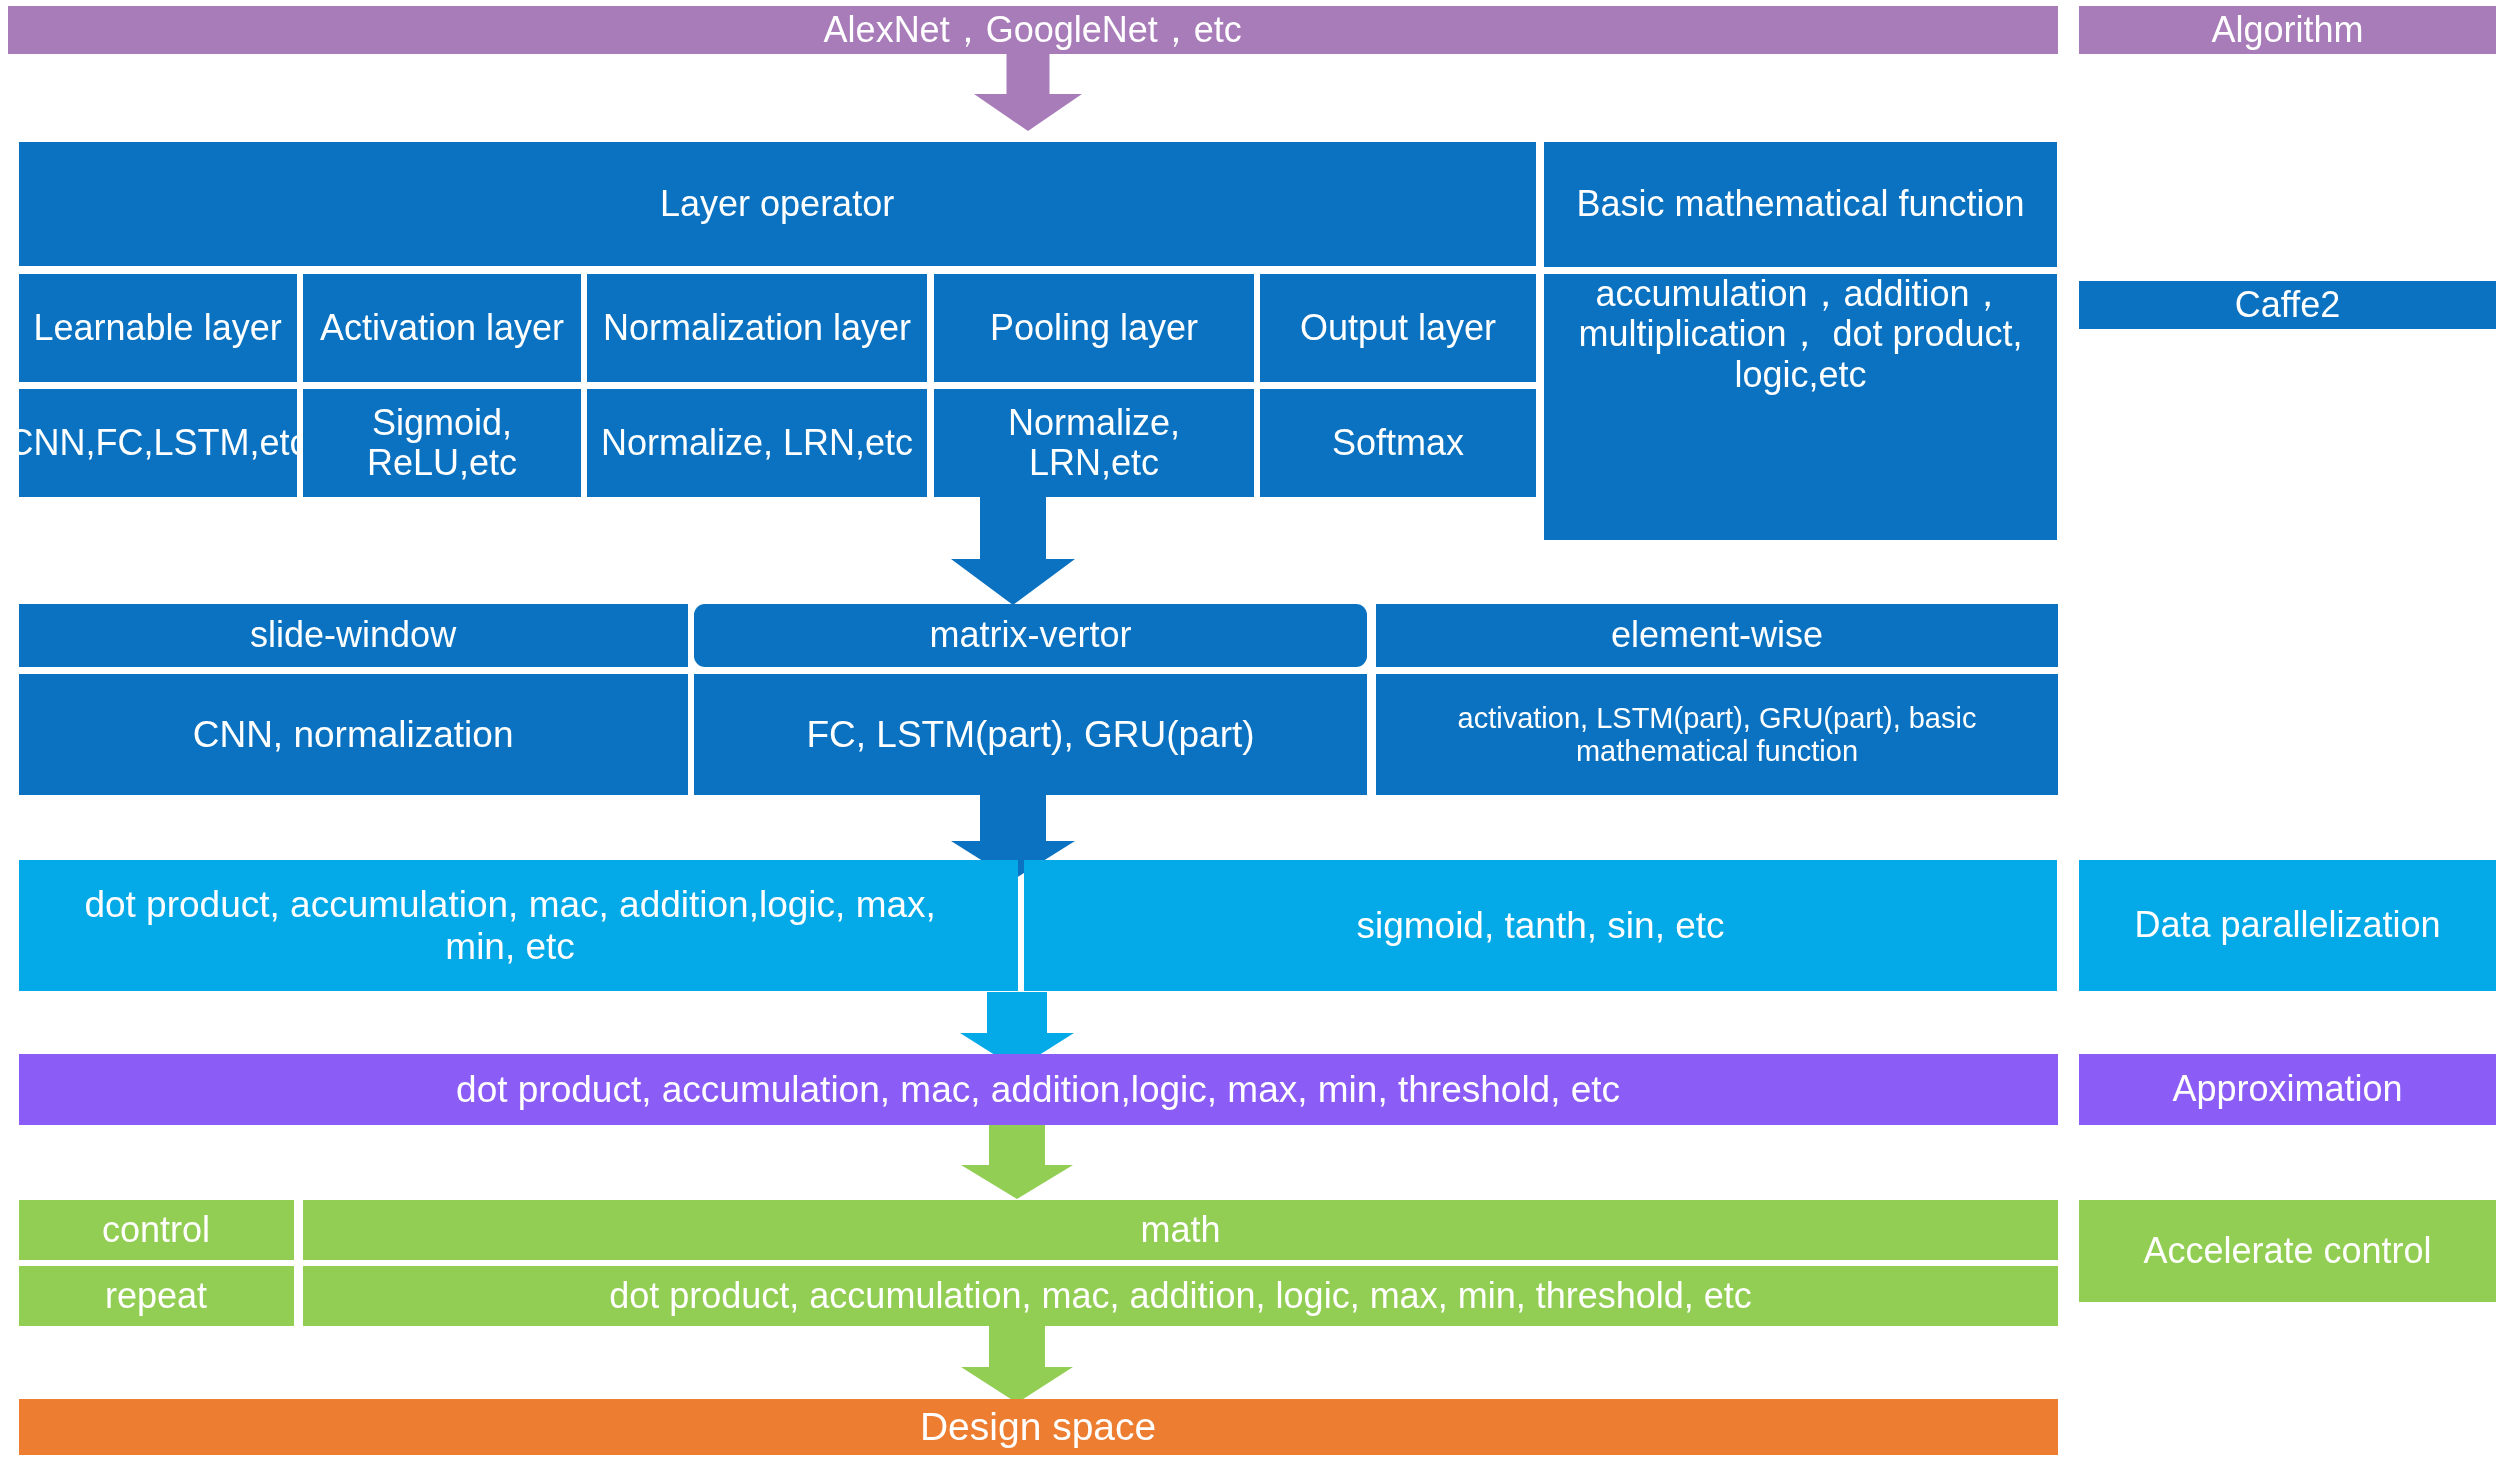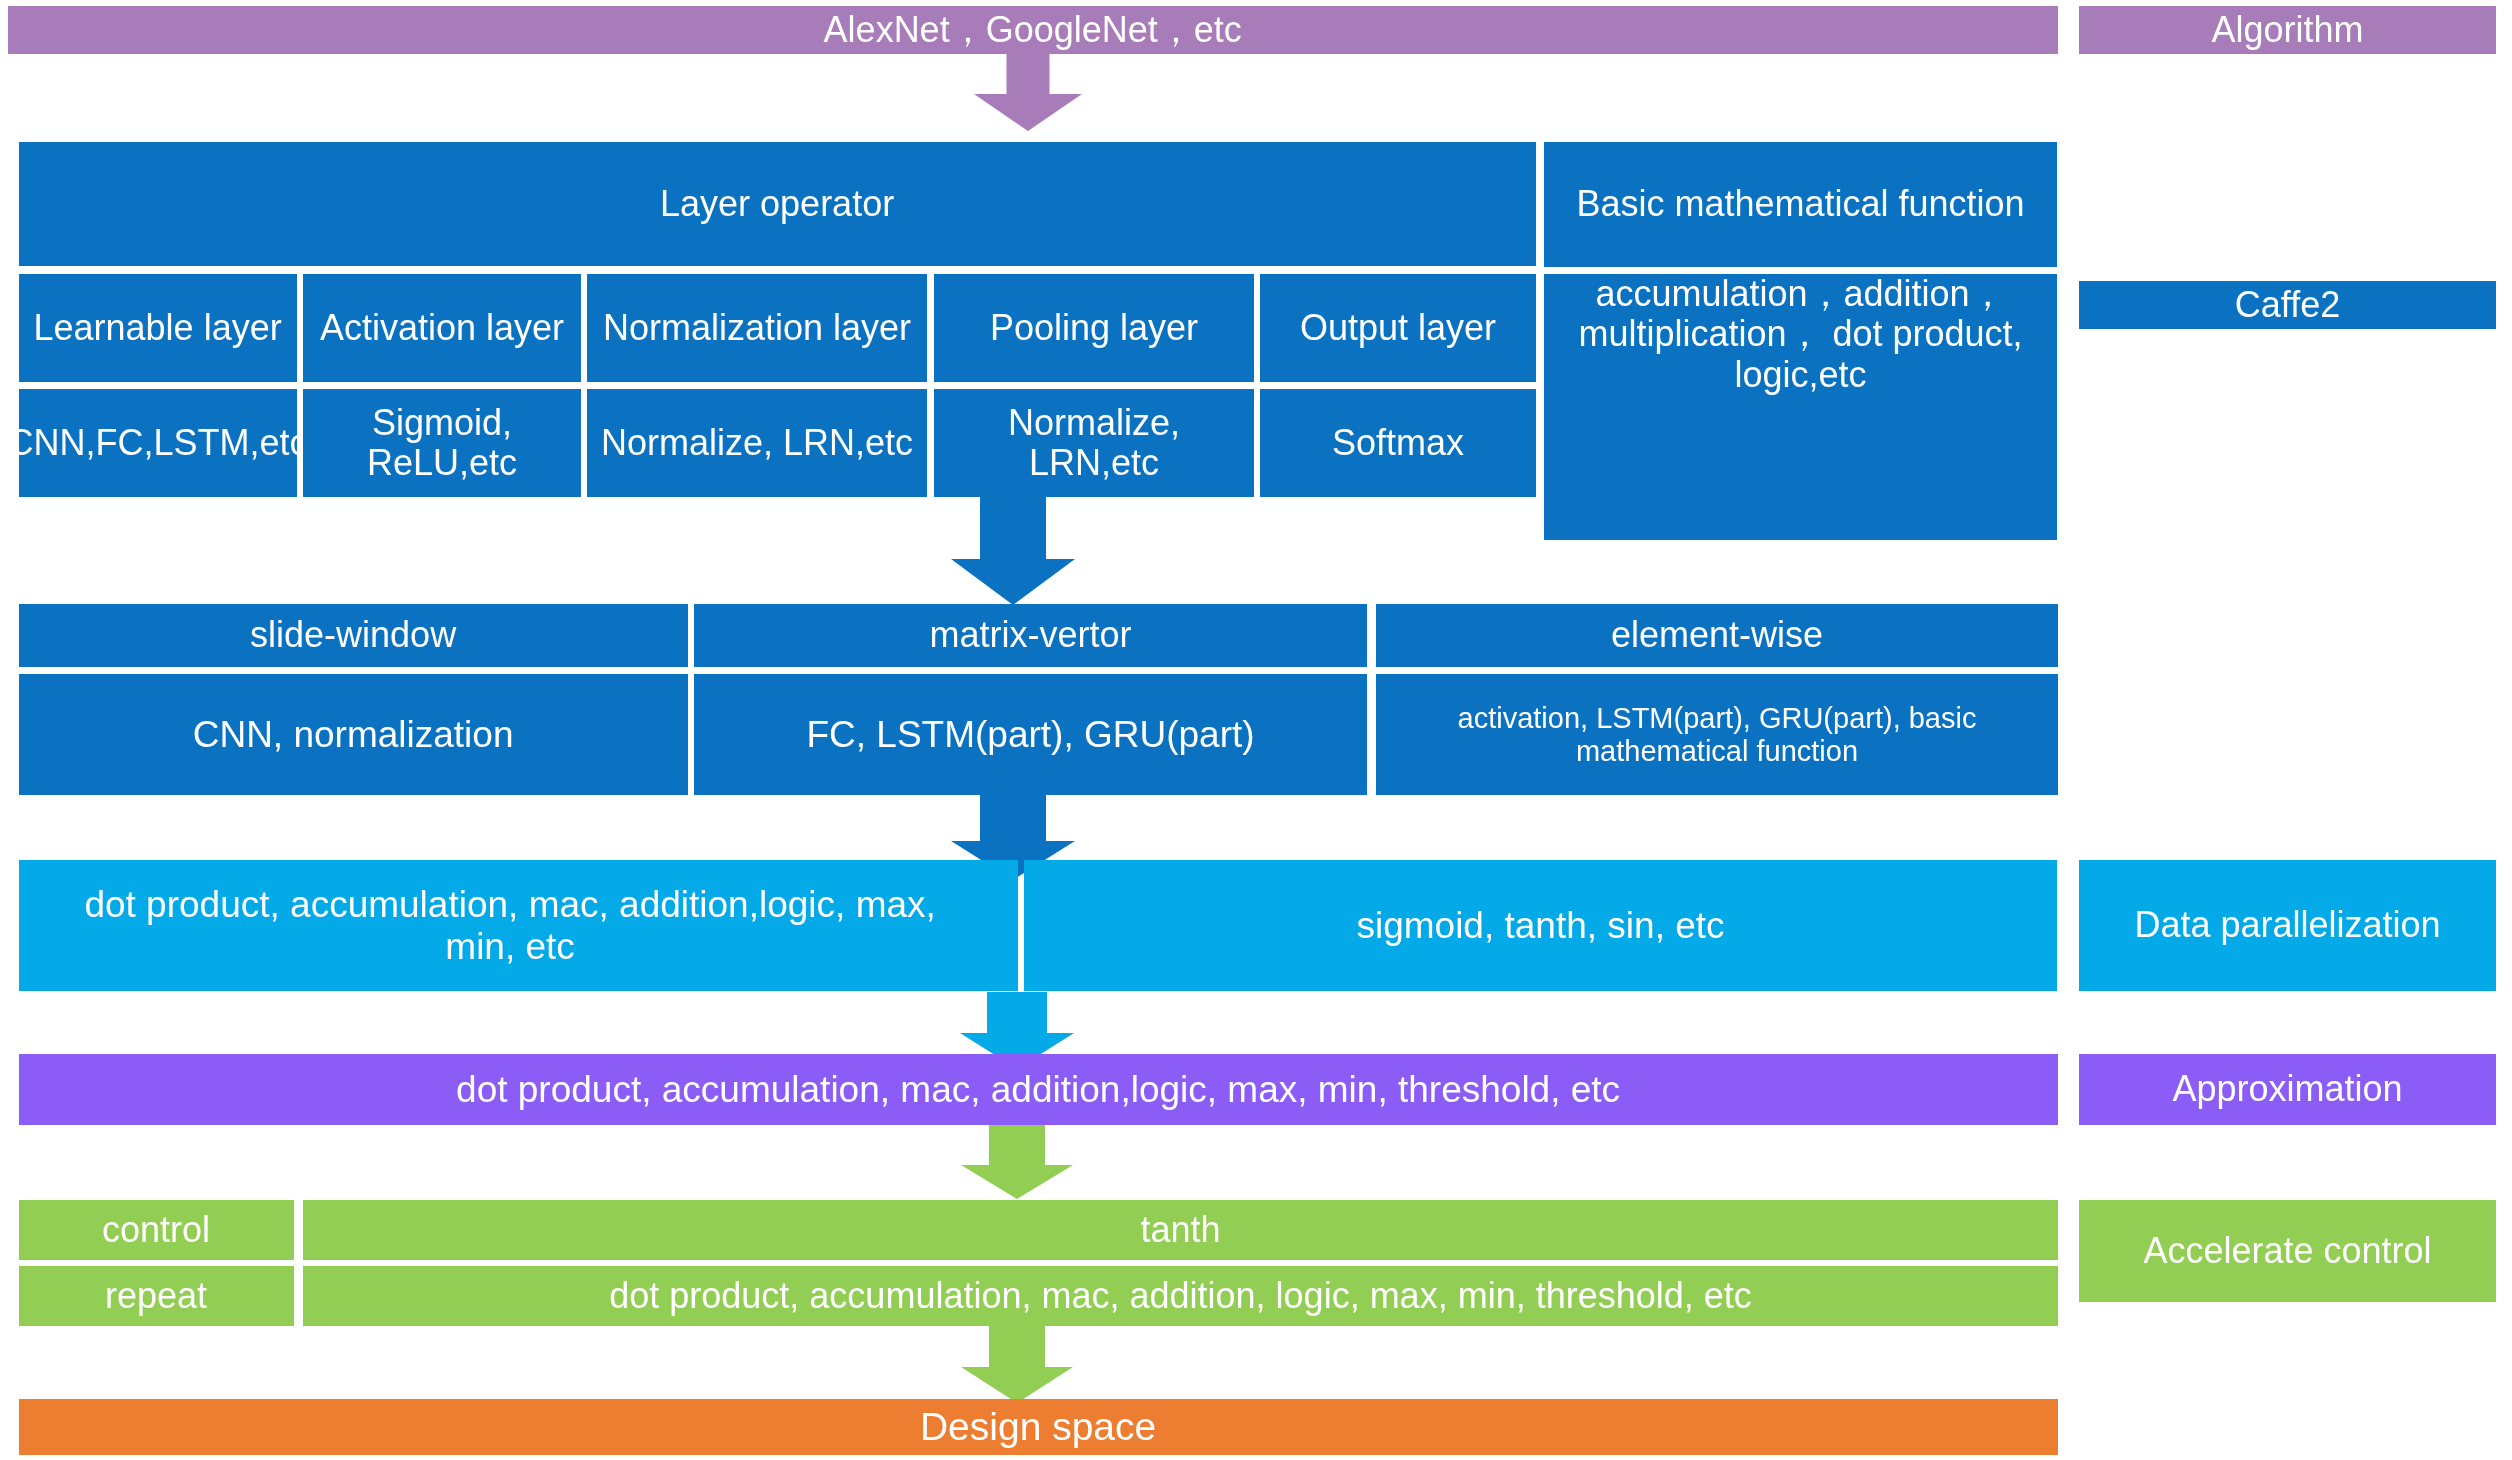--- a/index.html
+++ b/index.html
@@ -136,21 +136,21 @@
   </div>
 
   <div class="arrow" style="left:951px; top:497px; width:124px; height:108px;">
     <div class="shaft" style="width:66px; height:71px; background:#0a72c0;"></div>
     <div class="head" style="border-left-width:62px; border-right-width:62px; border-top-width:46px; border-top-color:#0a72c0;"></div>
   </div>
 
   <div class="blk blue" style="left:18.6px; top:604px; width:669px; height:63px; font-size:36px;">
     <span>slide-window</span>
   </div>
-  <div class="blk blue" style="left:694px; top:604px; width:673px; height:63px; font-size:36px;">
+  <div class="blk blue" style="left:694px; top:604px; width:673px; height:63px; font-size:36px;border-radius:11px;">
     <span>matrix-vertor</span>
   </div>
   <div class="blk blue" style="left:1376px; top:604px; width:682px; height:63px; font-size:36px;">
     <span>element-wise</span>
   </div>
 
   <div class="blk blue" style="left:18.6px; top:674px; width:669px; height:121px; font-size:37px; padding:0 10.8px;">
     <span>CNN, normalization</span>
   </div>
   <div class="blk blue" style="left:694px; top:674px; width:673px; height:121px; font-size:37px; padding:0 10.8px;">
@@ -191,21 +191,21 @@
 
   <div class="arrow" style="left:961px; top:1125px; width:111px; height:74px;">
     <div class="shaft" style="width:56px; height:43px; background:#93ce54;"></div>
     <div class="head" style="border-left-width:56px; border-right-width:56px; border-top-width:34px; border-top-color:#93ce54;"></div>
   </div>
 
   <div class="blk ltgreen" style="left:18.6px; top:1200px; width:275px; height:60px; font-size:36px;">
     <span>control</span>
   </div>
   <div class="blk ltgreen" style="left:303px; top:1200px; width:1755px; height:60px; font-size:36px;">
-    <span>tanth</span>
+    <span>math</span>
   </div>
 
   <div class="blk ltgreen" style="left:18.6px; top:1266px; width:275px; height:60px; font-size:36px;">
     <span>repeat</span>
   </div>
   <div class="blk ltgreen" style="left:303px; top:1266px; width:1755px; height:60px; font-size:36px;">
     <span>dot product, accumulation, mac, addition, logic, max, min, threshold, etc</span>
   </div>
 
   <div class="legend ltgreen" style="left:2079px; top:1200px; width:417px; height:102px; font-size:36px;">

